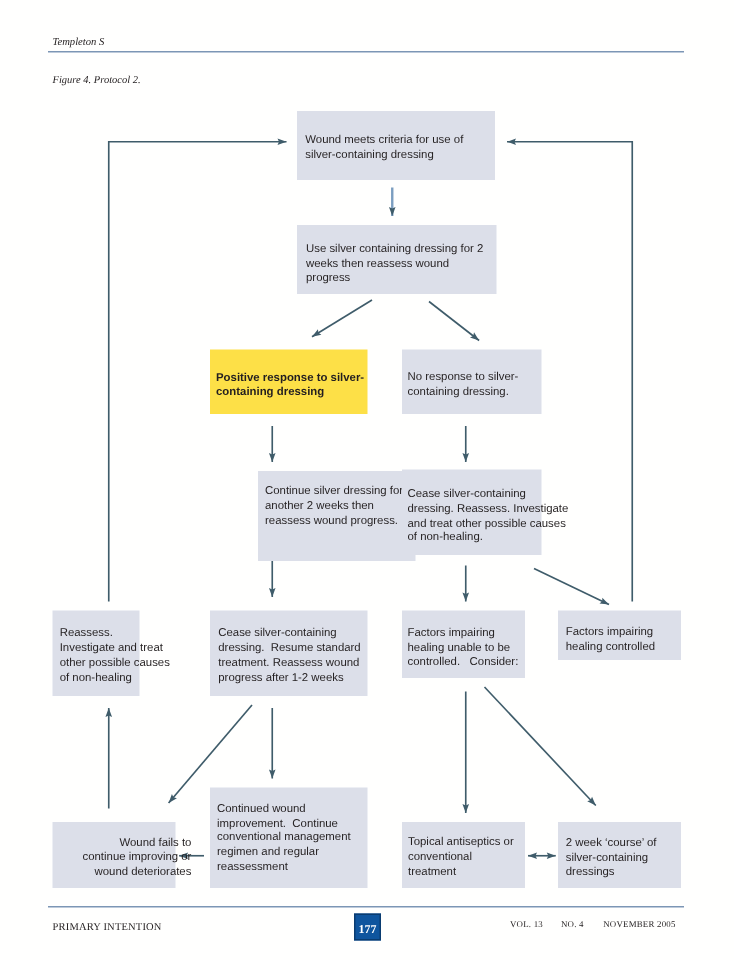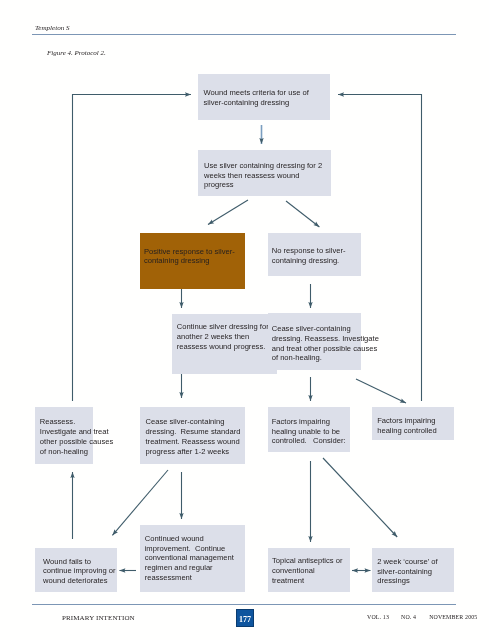--- a/index.html
+++ b/index.html
@@ -5,24 +5,24 @@
   html,body{margin:0;padding:0;background:#fffffe;}
   body{width:489px;height:640px;overflow:hidden;position:relative;
        font-family:"Liberation Sans",sans-serif;-webkit-font-smoothing:antialiased;}
   .page{position:absolute;left:0;top:0;width:489px;height:640px;border-radius:25px;}
   .rh{position:absolute;font-family:"Liberation Serif",serif;font-style:italic;
       font-size:7.1px;color:#231f20;letter-spacing:0px;white-space:nowrap;}
   .rh-left{left:35px;top:23.5px;}
   .rh-right{left:250px;top:23.5px;font-weight:bold;}
   .rule-top{position:absolute;left:32px;width:424px;top:34px;height:1.4px;background:#8fa6bd;}
   .figcap{position:absolute;left:35px;top:49px;font-family:"Liberation Serif",serif;
-          font-style:italic;font-size:7px;color:#231f20;margin-left:12px;}
+          font-style:italic;font-size:7px;color:#231f20;}
   .rule-bot{position:absolute;left:32px;width:424px;top:604px;height:1.4px;background:#8fa6bd;}
   .ft{position:absolute;top:614px;font-family:"Liberation Serif",serif;font-size:7px;
-      color:#231f20;letter-spacing:.12px;white-space:nowrap;margin-left:27px;}
+      color:#231f20;letter-spacing:.12px;white-space:nowrap;}
   .ft-left{left:35px;}
   .ft-right{left:340px;font-size:5.9px;letter-spacing:.15px;}
   .ft-right span{display:inline-block;}
   .pgnum{position:absolute;left:236px;top:609px;width:18px;height:18px;padding-top:2px;
          display:flex;align-items:center;justify-content:center;
          color:#ffffff;font-family:"Liberation Serif",serif;font-size:8px;font-weight:bold;
          border:1px solid #0a3c70;box-sizing:border-box;}
   svg.chart{position:absolute;left:0;top:0;width:489px;height:640px;overflow:visible;}
   .bx{position:absolute;box-sizing:border-box;}
   .bx .tx{position:absolute;left:5.5px;top:10.5px;font-size:7.6px;line-height:9.7px;
@@ -112,21 +112,21 @@
   <div id="nodes">
       <div class="bx" style="left: 198px; top: 74px; width: 132px; height: 46px; background: rgb(220, 223, 233);">
         <div class="tx" style="left: 5.5px; top: 13.9px;">Wound meets criteria for use of
 silver-containing dressing</div>
       </div>
       <div class="bx" style="left: 198px; top: 150px; width: 133px; height: 46px; background: rgb(220, 223, 233); padding-left: 24px;">
         <div class="tx" style="left: 6px; top: 11px;">Use silver containing dressing for 2
 weeks then reassess wound
 progress</div>
       </div>
-      <div class="bx" style="left: 140px; top: 233px; width: 105px; height: 56px; background: #a16207;">
+      <div class="bx" style="left: 140px; top: 233px; width: 105px; height: 43px; background: #fde047; font-weight: bold;">
         <div class="tx" style="left: 4px; top: 13.5px;">Positive response to silver-
 containing dressing</div>
       </div>
       <div class="bx" style="left: 268px; top: 233px; width: 93px; height: 43px; background: rgb(220, 223, 233);">
         <div class="tx" style="left: 3.7px; top: 13.3px;">No response to silver-
 containing dressing.</div>
       </div>
       <div class="bx" style="left: 140px; top: 314px; width: 105px; height: 60px; background: rgb(220, 223, 233); margin-left: 32px;">
         <div class="tx" style="left: 4.7px; top: 8.3px;">Continue silver dressing for
 another 2 weeks then
@@ -153,21 +153,21 @@
       <div class="bx" style="left: 268px; top: 407px; width: 82px; height: 45px; background: rgb(220, 223, 233);">
         <div class="tx" style="left: 3.7px; top: 10px;">Factors impairing
 healing unable to be
 controlled.   Consider:</div>
       </div>
       <div class="bx" style="left: 372px; top: 407px; width: 82px; height: 33px; background: rgb(220, 223, 233);">
         <div class="tx" style="left: 5.2px; top: 9.3px;">Factors impairing
 healing controlled</div>
       </div>
       <div class="bx" style="left: 35px; top: 548px; width: 82px; height: 44px; background: rgb(220, 223, 233);">
-        <div class="tx" style="left: 8px; top: 8.7px;">Wound fails to
+        <div class="tx" style="left: 20px; top: 8.7px; text-align: right;">Wound fails to
 continue improving or
 wound deteriorates</div>
       </div>
       <div class="bx" style="left: 140px; top: 525px; width: 105px; height: 67px; background: rgb(220, 223, 233);">
         <div class="tx" style="left: 4.7px; top: 8.9px;">Continued wound
 improvement.  Continue
 conventional management
 regimen and regular
 reassessment</div>
       </div>

